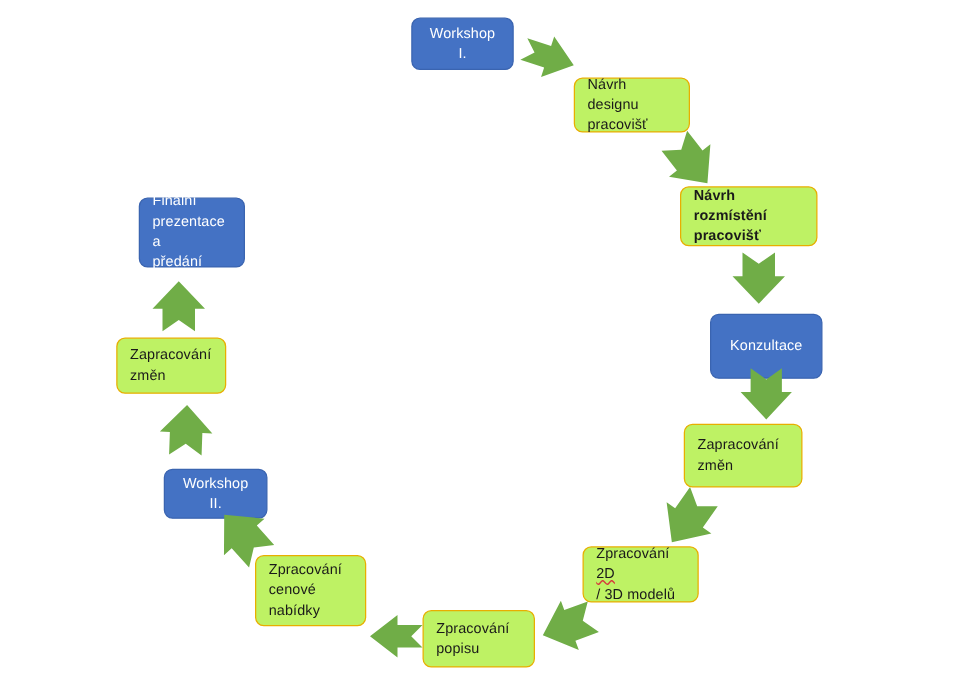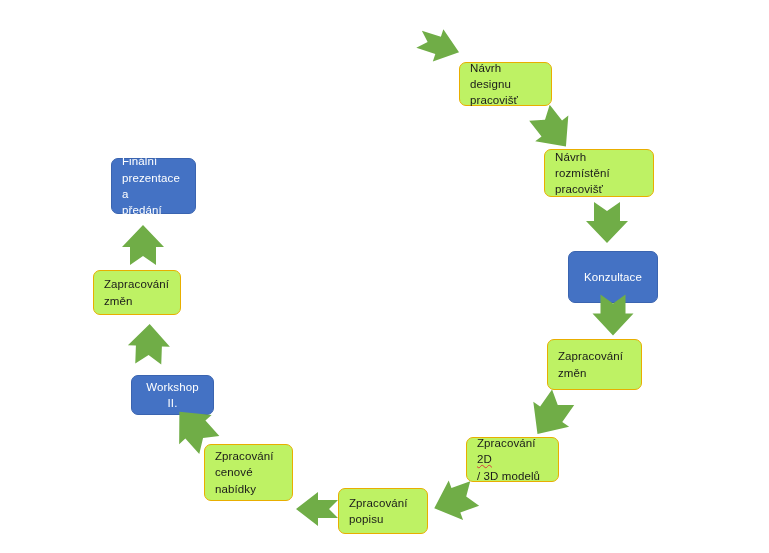--- a/index.html
+++ b/index.html
@@ -49,27 +49,30 @@
     text-decoration-color: #d63b3b;
     text-decoration-style: wavy;
     text-decoration-thickness: 1px;
   }
 </style>
 </head>
 <body>
 
 <div id="canvas">
 
+  <div class="node blue center-txt" style="left:329px; top:14px; width:82px; height:42px;">
+    <span>Workshop I.</span>
+  </div>
 
   <div class="node amber" style="left:459px; top:62px; width:93px; height:44px;">
     <span>Návrh designu
 pracovišť</span>
   </div>
 
-  <div class="node amber" style="left:544px; top:149px; width:110px; height:48px;">
+  <div class="node amber" style="left:544px; top:149px; width:110px; height:48px;font-weight:bold;">
     <span>Návrh rozmístění
 pracovišť</span>
   </div>
 
   <div class="node blue center-txt" style="left:568px; top:251px; width:90px; height:52px;">
     <span>Konzultace</span>
   </div>
 
   <div class="node amber" style="left:547px; top:339px; width:95px; height:51px;">
     <span>Zapracování

